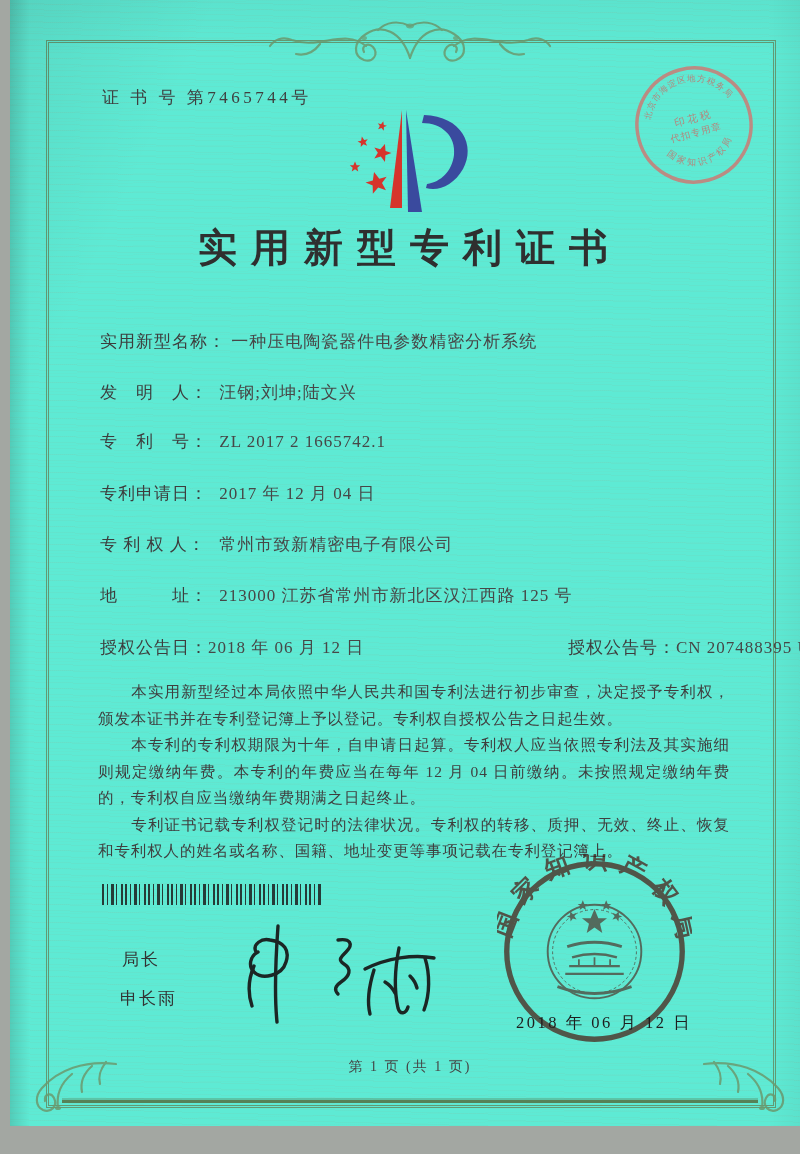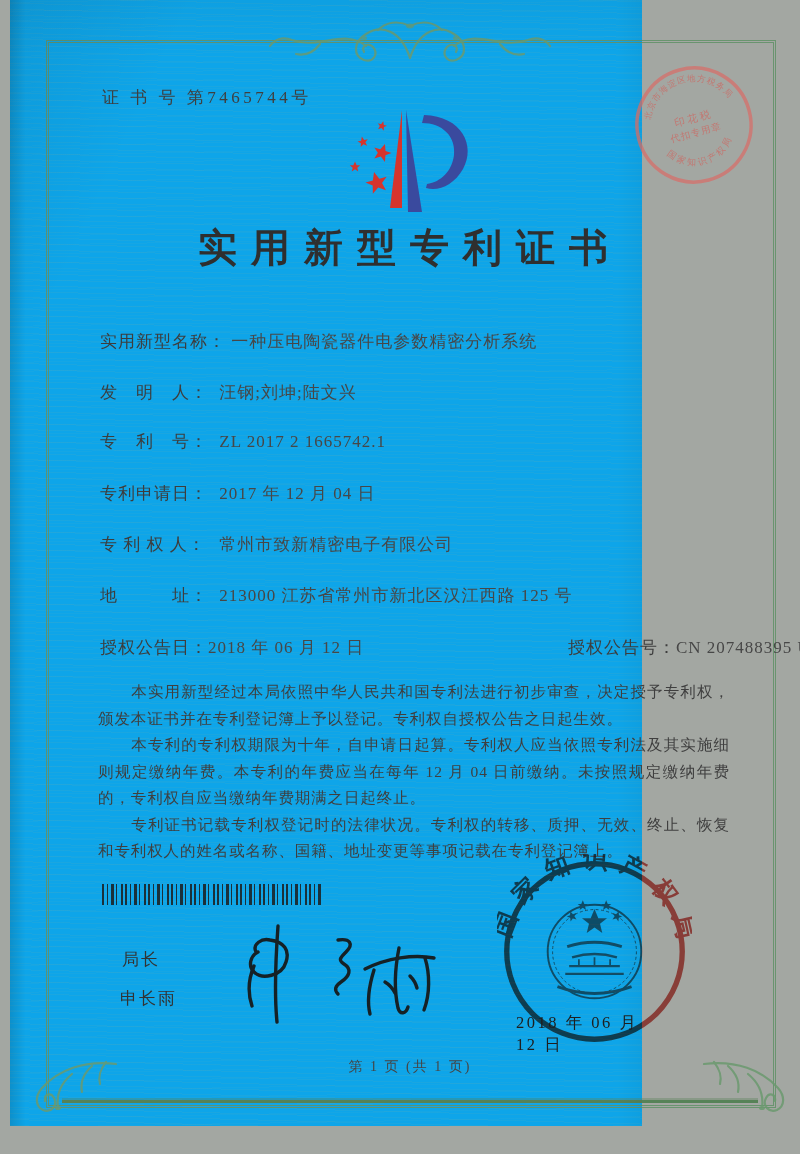--- a/index.html
+++ b/index.html
@@ -2,22 +2,22 @@
 <html><head>
 <meta charset="utf-8">
 <style>
   html,body{margin:0;padding:0;}
   body{
     width:800px;height:1154px;position:relative;overflow:hidden;
     background:#a3a7a2;
     font-family:"Liberation Serif","DejaVu Serif",serif;
   }
   .paper{
-    position:absolute;left:10px;top:0;width:632px;height:1126px;
-    background:#0ea5e9;
+    position:absolute;left:10px;top:0;width:790px;height:1126px;
+    background:#5eead4;
   }
   .paper .guilloche{
     position:absolute;inset:0;pointer-events:none;
     background:
       repeating-linear-gradient(1.5deg, rgba(140,175,145,.10) 0 1px, transparent 1px 6px),
       repeating-linear-gradient(-1deg, rgba(150,180,150,.06) 0 1px, transparent 1px 9px);
   }
   .paper .shading{
     position:absolute;inset:0;pointer-events:none;
     background:

